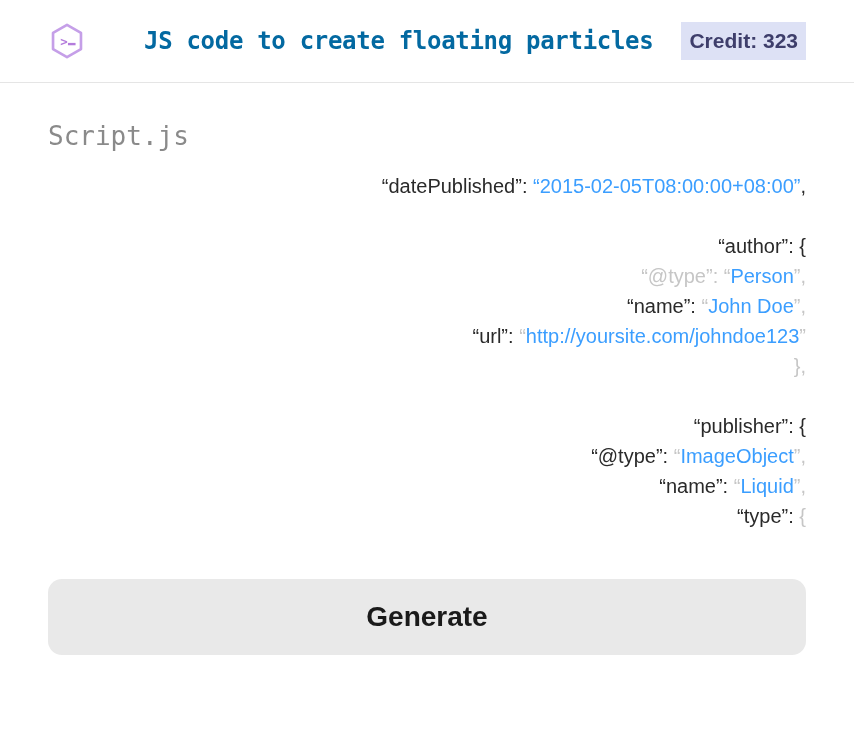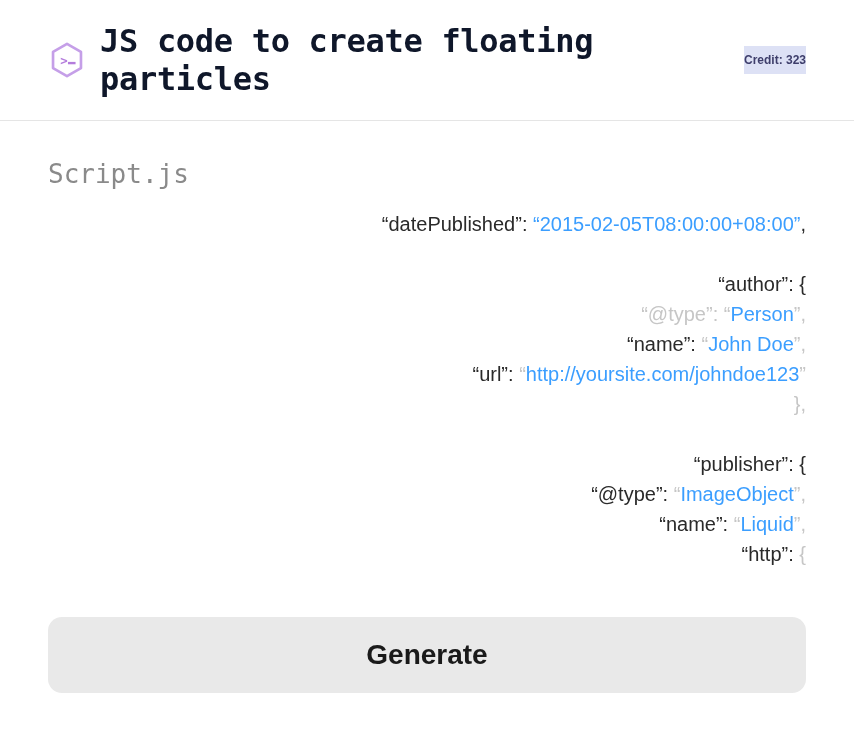--- a/index.html
+++ b/index.html
@@ -21,32 +21,33 @@
       border-bottom: 1px solid #e5e5e5;
       gap: 14px;
     }
     .logo {
       width: 38px;
       height: 38px;
       flex-shrink: 0;
     }
     .title {
       font-family: "SFMono-Regular", "Menlo", "Consolas", monospace;
-      font-size: 32px;
+      font-size: 24px;
       font-weight: 600;
-      color: #0f172a;
+      color: #0369a1;
       letter-spacing: -0.3px;
       flex: 1;
+      margin-left: 44px;
     }
     .credit-badge {
       background: #dde1f5;
       color: #3e3e6b;
       font-weight: 600;
-      font-size: 12px;
-      padding: 7px 0;
+      font-size: 21px;
+      padding: 7px 8px;
       border-radius: 0;
     }
     .content {
       padding: 38px 48px 0 48px;
     }
     .filename {
       font-family: "SFMono-Regular", "Menlo", "Consolas", monospace;
       font-size: 26px;
       font-weight: 500;
       color: #8a8a8a;
@@ -117,18 +118,18 @@
     <div class="line indent1"><span class="key-muted">“@type”</span><span class="punct-muted">: “</span><span class="value">Person</span><span class="punct-muted">”,</span></div>
     <div class="line indent1"><span>“name”</span>: <span class="punct-muted">“</span><span class="value">John Doe</span><span class="punct-muted">”,</span></div>
     <div class="line indent1"><span>“url”</span>: <span class="punct-muted">“</span><span class="value">http://yoursite.com/johndoe123</span><span class="punct-muted">”</span></div>
     <div class="line indent1 punct-muted">},</div>
 
     <div class="blank"></div>
 
     <div class="line"><span>“publisher”</span>: {</div>
     <div class="line indent2"><span>“@type”</span>: <span class="punct-muted">“</span><span class="value">ImageObject</span><span class="punct-muted">”,</span></div>
     <div class="line indent2"><span>“name”</span>: <span class="punct-muted">“</span><span class="value">Liquid</span><span class="punct-muted">”,</span></div>
-    <div class="line indent2"><span>“http”</span>: <span class="punct-muted">{</span></div>
+    <div class="line indent2"><span>“type”</span>: <span class="punct-muted">{</span></div>
 
   </div>
 
   <button class="gen-btn">Generate</button>
 </div>
 
 </body></html>

